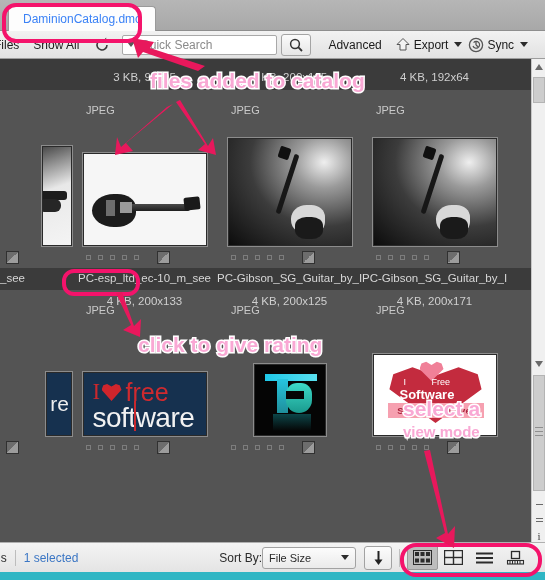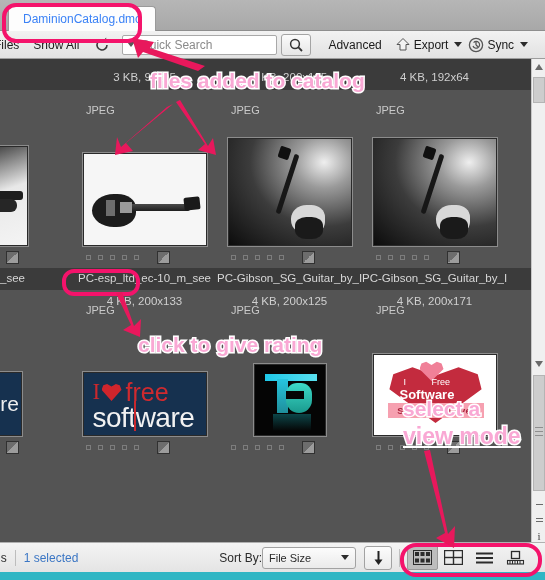--- a/index.html
+++ b/index.html
@@ -82,21 +82,21 @@
   .meta-cell.half { width: 72px; }
 
   .fmt-row { height: 22px; display: flex; align-items: flex-end;
              font-size: 11px; color: #c9c9c9; padding-bottom: 2px; }
   .fmt-cell { width: 145px; flex: none; padding-left: 14px; }
   .fmt-cell.half { width: 72px; padding-left: 0; }
 
   .thumb-row { display: flex; align-items: flex-end; }
   .thumb-cell { width: 145px; flex: none; display: flex;
                 justify-content: center; align-items: flex-end; }
-  .thumb-cell.half { width: 72px; justify-content: flex-start; }
+  .thumb-cell.half { width: 72px; justify-content: flex-end; }
   .thumb {
     border: 1px solid #2a2a2a; outline: 1px solid #8c8c8c;
     background: #fff; position: relative; overflow: hidden;
   }
 
   .ctrl-row { height: 22px; display: flex; align-items: center; }
   .ctrl-cell { width: 145px; flex: none; display: flex; align-items: center; }
   .ctrl-cell.half { width: 72px; }
   .chk {
     width: 13px; height: 13px; flex: none;
@@ -572,20 +572,20 @@
   <div class="callout" style="left:138px;top:334px;font-size:21px;">
     <span>click to give rating</span>
   </div>
   <svg class="arrow" style="left:108px;top:292px;width:40px;height:45px;">
     <path d="M14 0 L26 34 L33 27 L32 45 L15 38 L23 33 L8 1 Z" fill="#e8185c"></path>
   </svg>
 
   <div class="callout" style="left:403px;top:398px;font-size:21px;">
     <span>select a</span>
   </div>
-  <div class="callout" style="left:403px;top:424px;font-size:23px;text-decoration:underline;">
+  <div class="callout" style="left:403px;top:424px;font-size:15px;">
     <span>view mode</span>
   </div>
   <svg class="arrow" style="left:424px;top:450px;width:40px;height:100px;">
     <path d="M6 0 L24 84 L31 76 L30 98 L12 88 L21 83 L0 1 Z" fill="#e8185c"></path>
   </svg>
 
 </div>
 
 </body></html>

